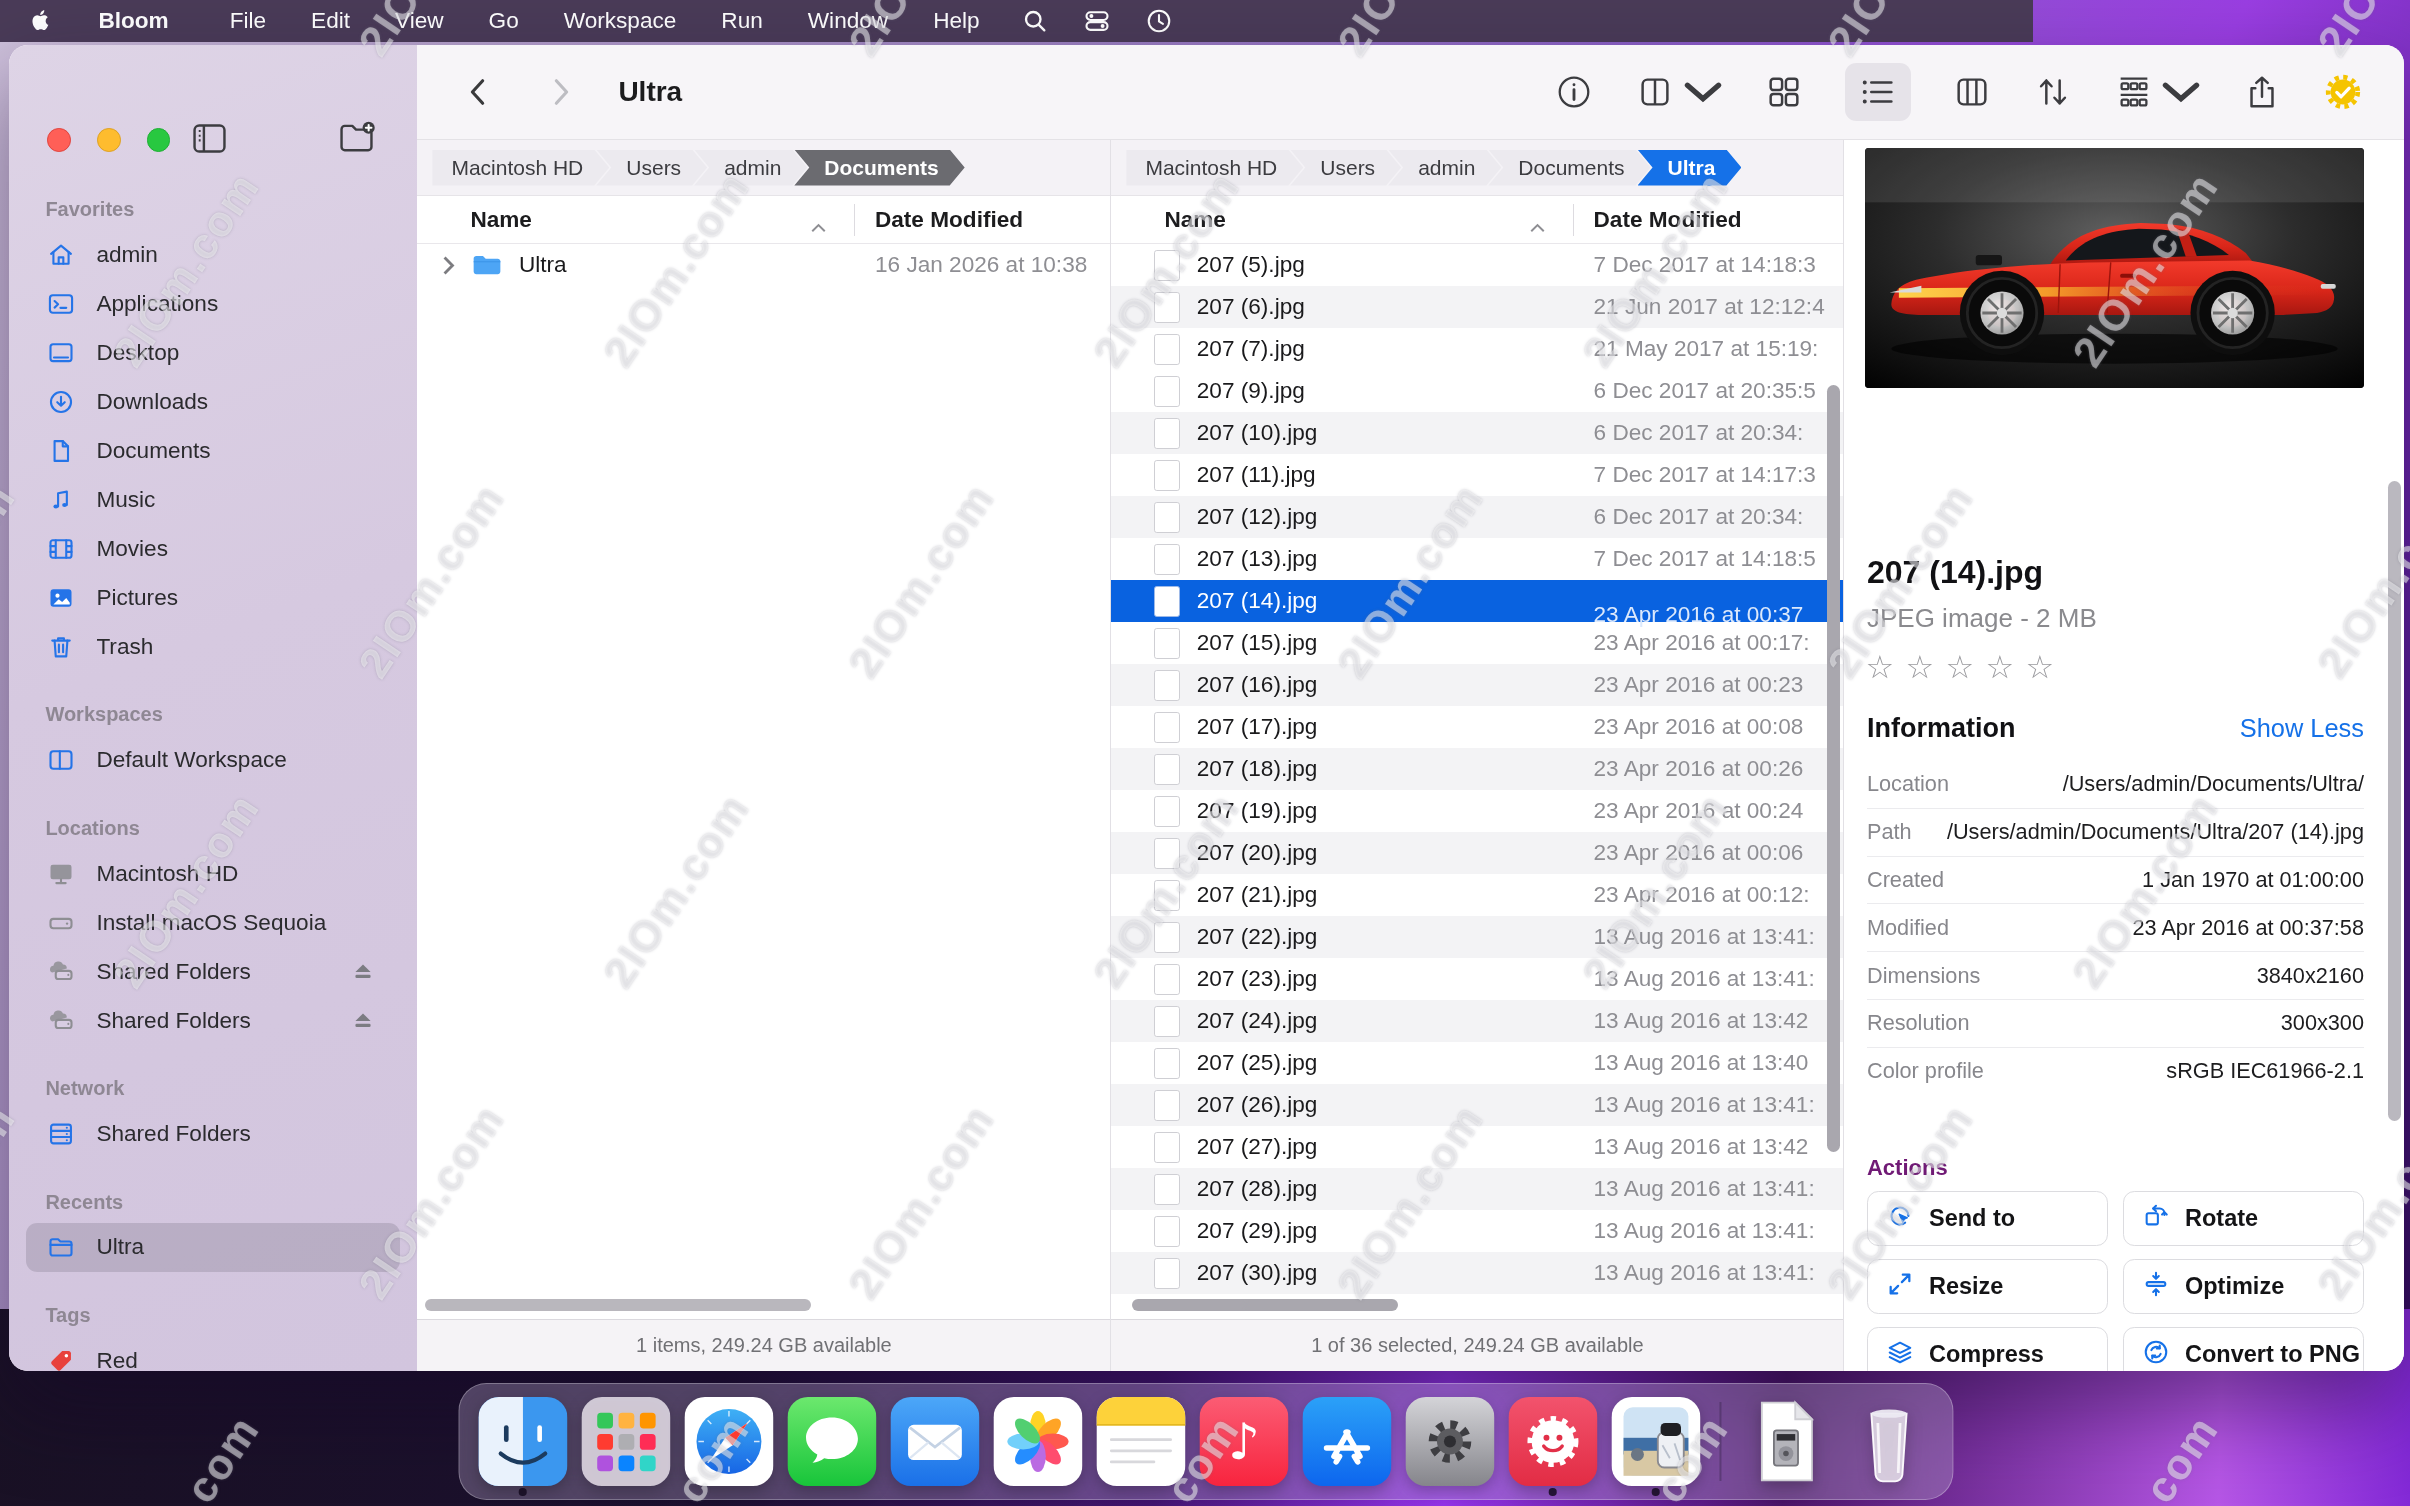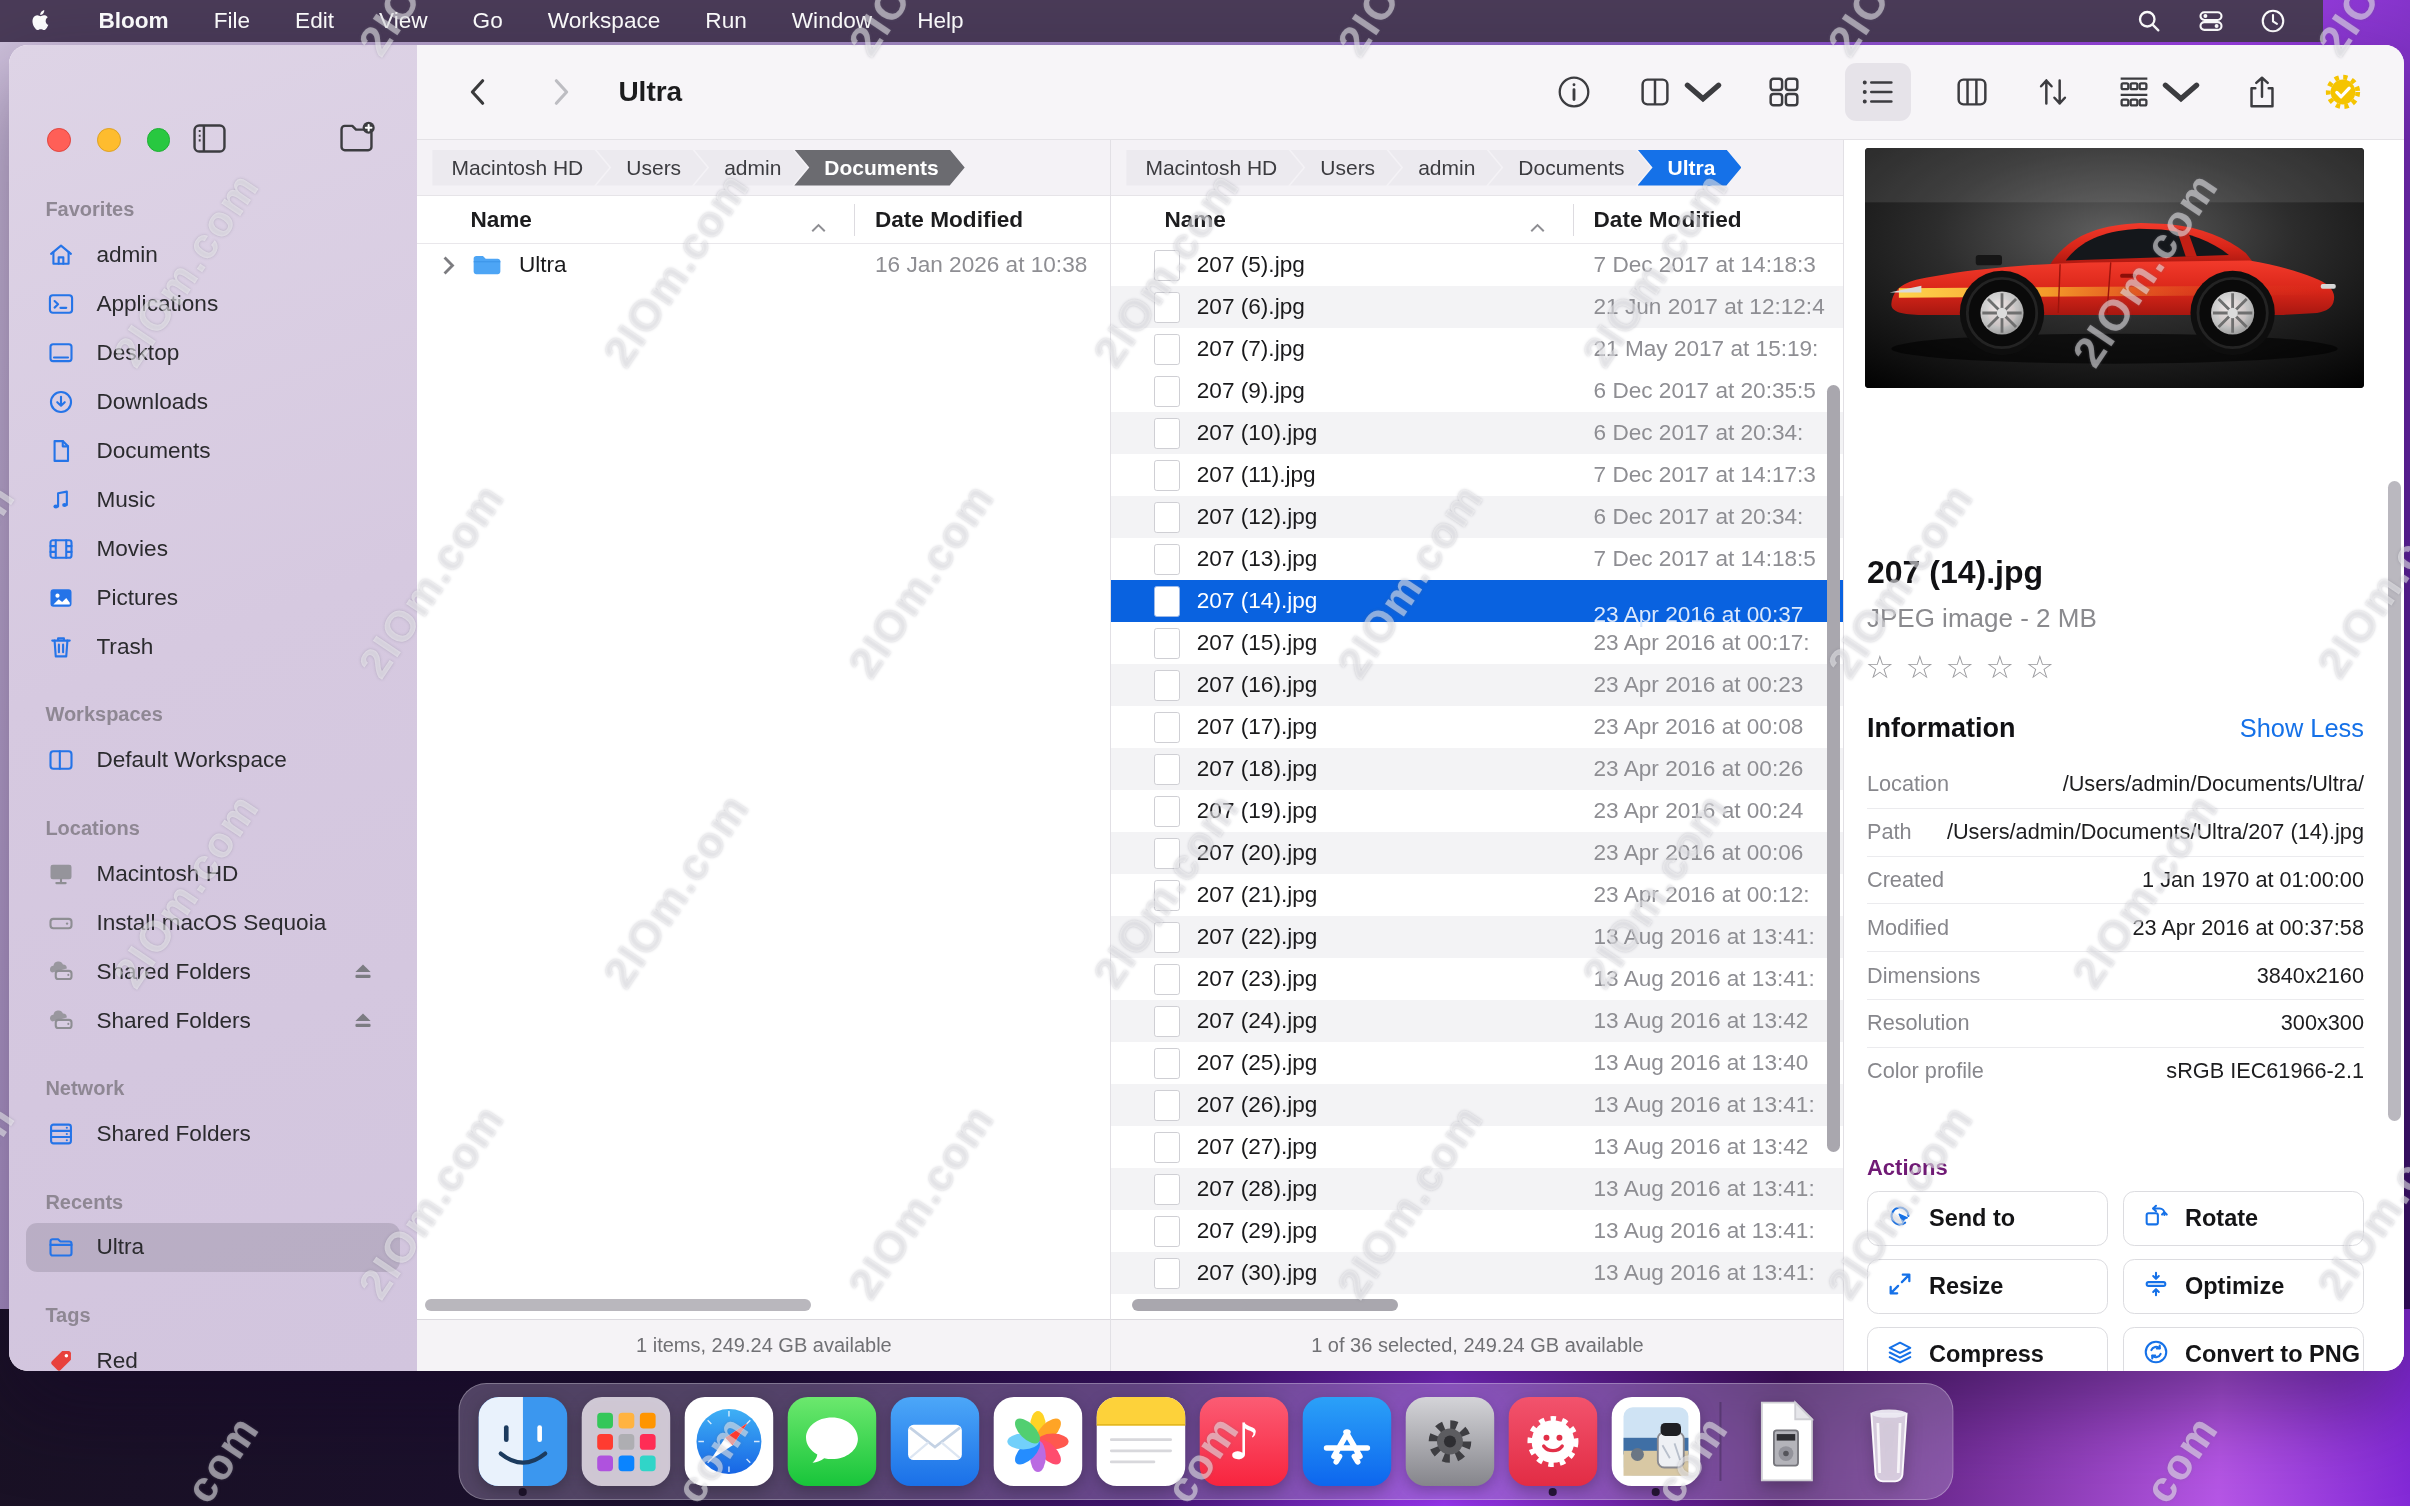--- a/index.html
+++ b/index.html
@@ -3,22 +3,22 @@
 <meta charset="utf-8">
 <style>
   html,body{margin:0;padding:0;width:2411px;height:1507px;overflow:hidden;
     font-family:"Liberation Sans","DejaVu Sans",sans-serif;-webkit-font-smoothing:antialiased;}
   .stage{position:relative;width:2411px;height:1507px;overflow:hidden;
     background:linear-gradient(118deg,#cfc2dc 0%,#b5a0cc 16%,#9d82c2 34%,#8a5fc6 52%,#9a3ee2 70%,#5a1f9a 86%,#2a0a4e 100%);}
   .stage::after{content:"";position:absolute;left:0;right:0;bottom:0;height:198px;
     background:linear-gradient(92deg,#0d0617 0%,#120822 30%,#3a0f66 48%,#9232e8 60%,#45125f 74%,#c05cf0 92%,#8a2be2 100%);
     opacity:.92;}
   
-  .menubar{position:absolute;left:0;top:0;width:2323px;height:42px;background:#4a3b58;z-index:5;
-    display:flex;align-items:center;justify-content:space-between;color:#fff;font-size:22.6px;gap:41px;}
+  .menubar{position:absolute;left:0;top:0;width:2033px;height:42px;background:#4a3b58;z-index:5;
+    display:flex;align-items:center;justify-content:flex-start;color:#fff;font-size:22.6px;gap:41px;}
   .mb-left{display:flex;align-items:center;gap:45px;padding-left:28px;}
   .mb-left .apple svg{width:25.4px;height:25.4px;display:block;}
   .mb-app{font-weight:700;}
   .mb-item{cursor:default;}
   .mb-right{display:flex;align-items:center;gap:34px;padding-right:36px;}
   .mb-right svg{width:28px;height:28px;display:block;}
   
   .window{position:absolute;left:9.4px;top:45px;width:2395px;height:1326px;border-radius:19px;z-index:10;
     box-shadow:0 38px 85px rgba(20,5,40,.45);display:flex;overflow:hidden;background:#fff;}
   .sidebar{width:408px;flex:0 0 408px;background:linear-gradient(160deg,#ded4e6,#d6c9e0 45%,#d2c5de);position:relative;
@@ -125,21 +125,21 @@
 <div class="stage">
 
   <div class="menubar">
     <div class="mb-left">
       <span class="apple">
         <svg viewBox="0 0 24 24">
             <path fill="#fff" d="M16.7 12.2c0-2.3 1.9-3.4 2-3.5-1.1-1.6-2.8-1.8-3.4-1.8-1.4-.2-2.8.8-3.5.8-.7 0-1.8-.8-3-.8-1.5 0-3 .9-3.8 2.3-1.6 2.8-.4 7 1.2 9.3.8 1.1 1.7 2.4 2.9 2.3 1.2 0 1.6-.7 3-.7s1.8.7 3 .7c1.3 0 2.1-1.1 2.8-2.2.9-1.3 1.3-2.6 1.3-2.7-.1 0-2.5-1-2.5-3.7zM14.4 5.2c.6-.8 1.1-1.9 1-3-1 0-2.1.6-2.8 1.4-.6.7-1.2 1.9-1 2.9 1.1.1 2.2-.5 2.8-1.3z"></path>
           </svg>
       </span>
       <span class="mb-app">Bloom</span>
-      <span id="menu-items" style="display:flex;gap:45px;">
+      <span id="menu-items" style="display:flex;gap:45px;margin-left:16px;">
           <span class="mb-item">File</span>
           <span class="mb-item">Edit</span>
           <span class="mb-item">View</span>
           <span class="mb-item">Go</span>
           <span class="mb-item">Workspace</span>
           <span class="mb-item">Run</span>
           <span class="mb-item">Window</span>
           <span class="mb-item">Help</span>
         </span>
     </div>

